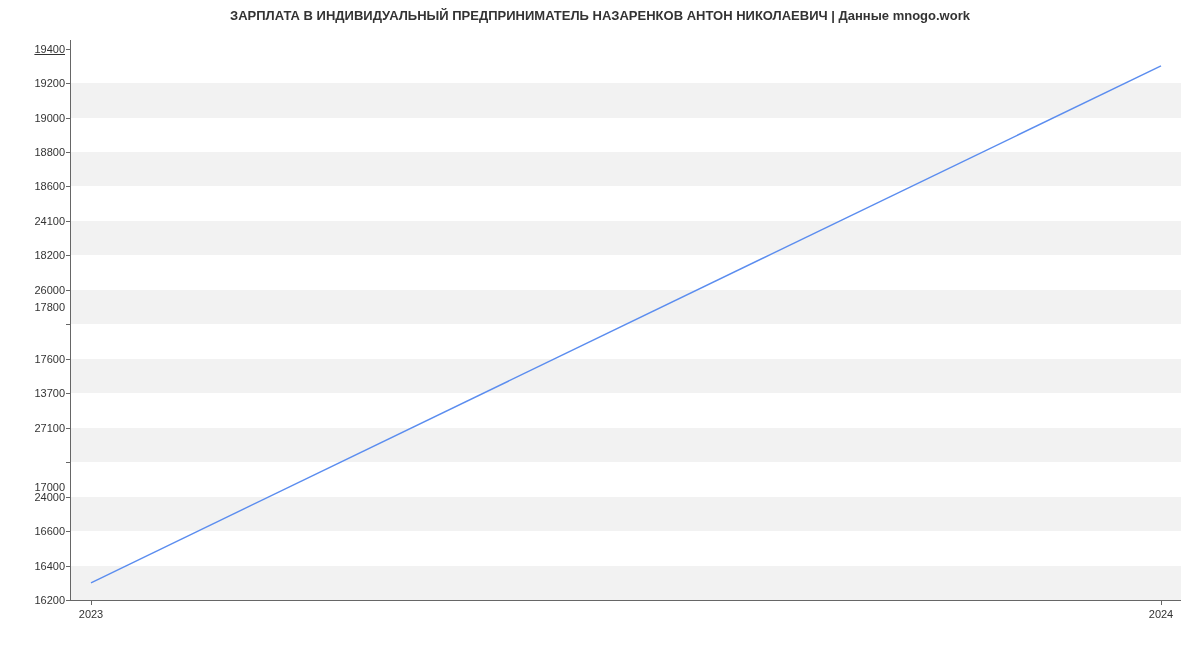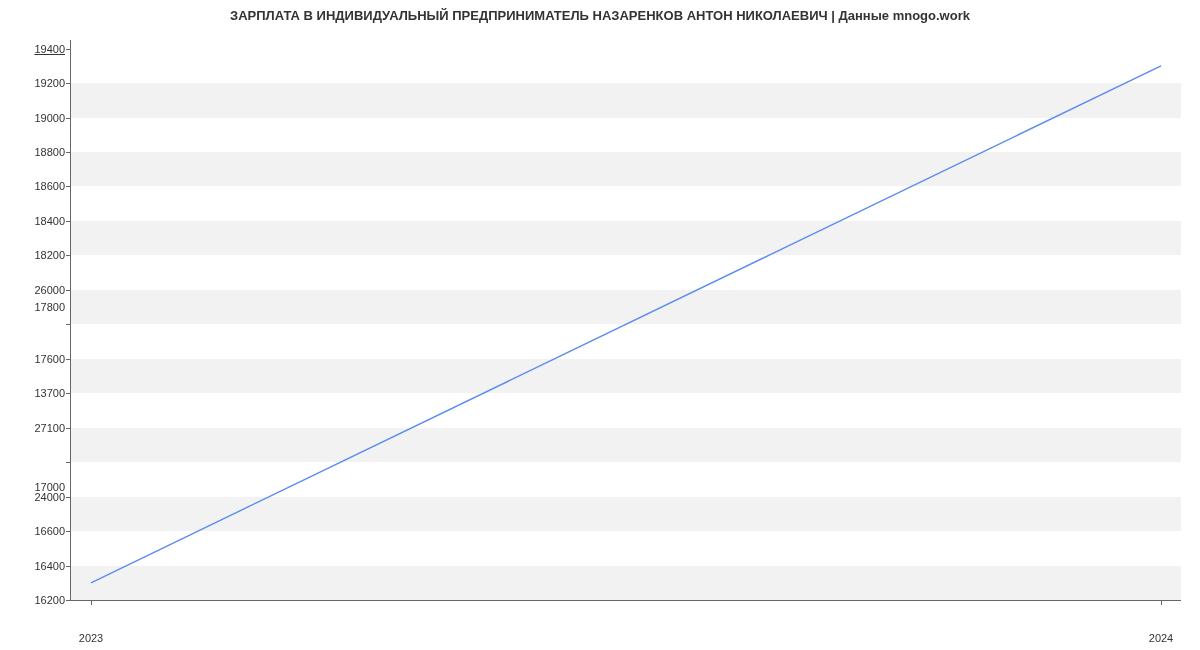--- a/index.html
+++ b/index.html
@@ -59,21 +59,20 @@
     background: #666;
   }
   .xtick-label {
     position: absolute;
     top: 100%;
     transform: translateX(-50%);
     padding-top: 8px;
     font-size: 11px;
     color: #333;
     white-space: nowrap;
-    margin-top: 24px;
   }
   .xtick-mark {
     position: absolute;
     top: 100%;
     width: 1px;
     height: 5px;
     background: #666;
   }
   svg.line-layer {
     position: absolute;
@@ -116,21 +115,21 @@
       <div class="ytick-label" style="top: 353.231px;">13700</div>
       <div class="ytick-mark" style="top: 353.231px;"></div>
       <div class="ytick-label" style="top: 318.769px;">17600</div>
       <div class="ytick-mark" style="top: 318.769px;"></div>
       <div class="ytick-label" style="top: 267px;">17800</div>
       <div class="ytick-mark" style="top: 284.308px;"></div>
       <div class="ytick-label" style="top: 249.846px;">26000</div>
       <div class="ytick-mark" style="top: 249.846px;"></div>
       <div class="ytick-label" style="top: 215.385px;">18200</div>
       <div class="ytick-mark" style="top: 215.385px;"></div>
-      <div class="ytick-label" style="top: 180.923px;">18400</div>
+      <div class="ytick-label" style="top: 180.923px;">24100</div>
       <div class="ytick-mark" style="top: 180.923px;"></div>
       <div class="ytick-label" style="top: 146.462px;">18600</div>
       <div class="ytick-mark" style="top: 146.462px;"></div>
       <div class="ytick-label" style="top: 112px;">18800</div>
       <div class="ytick-mark" style="top: 112px;"></div>
       <div class="ytick-label" style="top: 77.5385px;">19000</div>
       <div class="ytick-mark" style="top: 77.5385px;"></div>
       <div class="ytick-label" style="top: 43.0769px;">19200</div>
       <div class="ytick-mark" style="top: 43.0769px;"></div>
       <div class="ytick-label" style="top: 8.61538px; text-decoration: underline;">19400</div>

